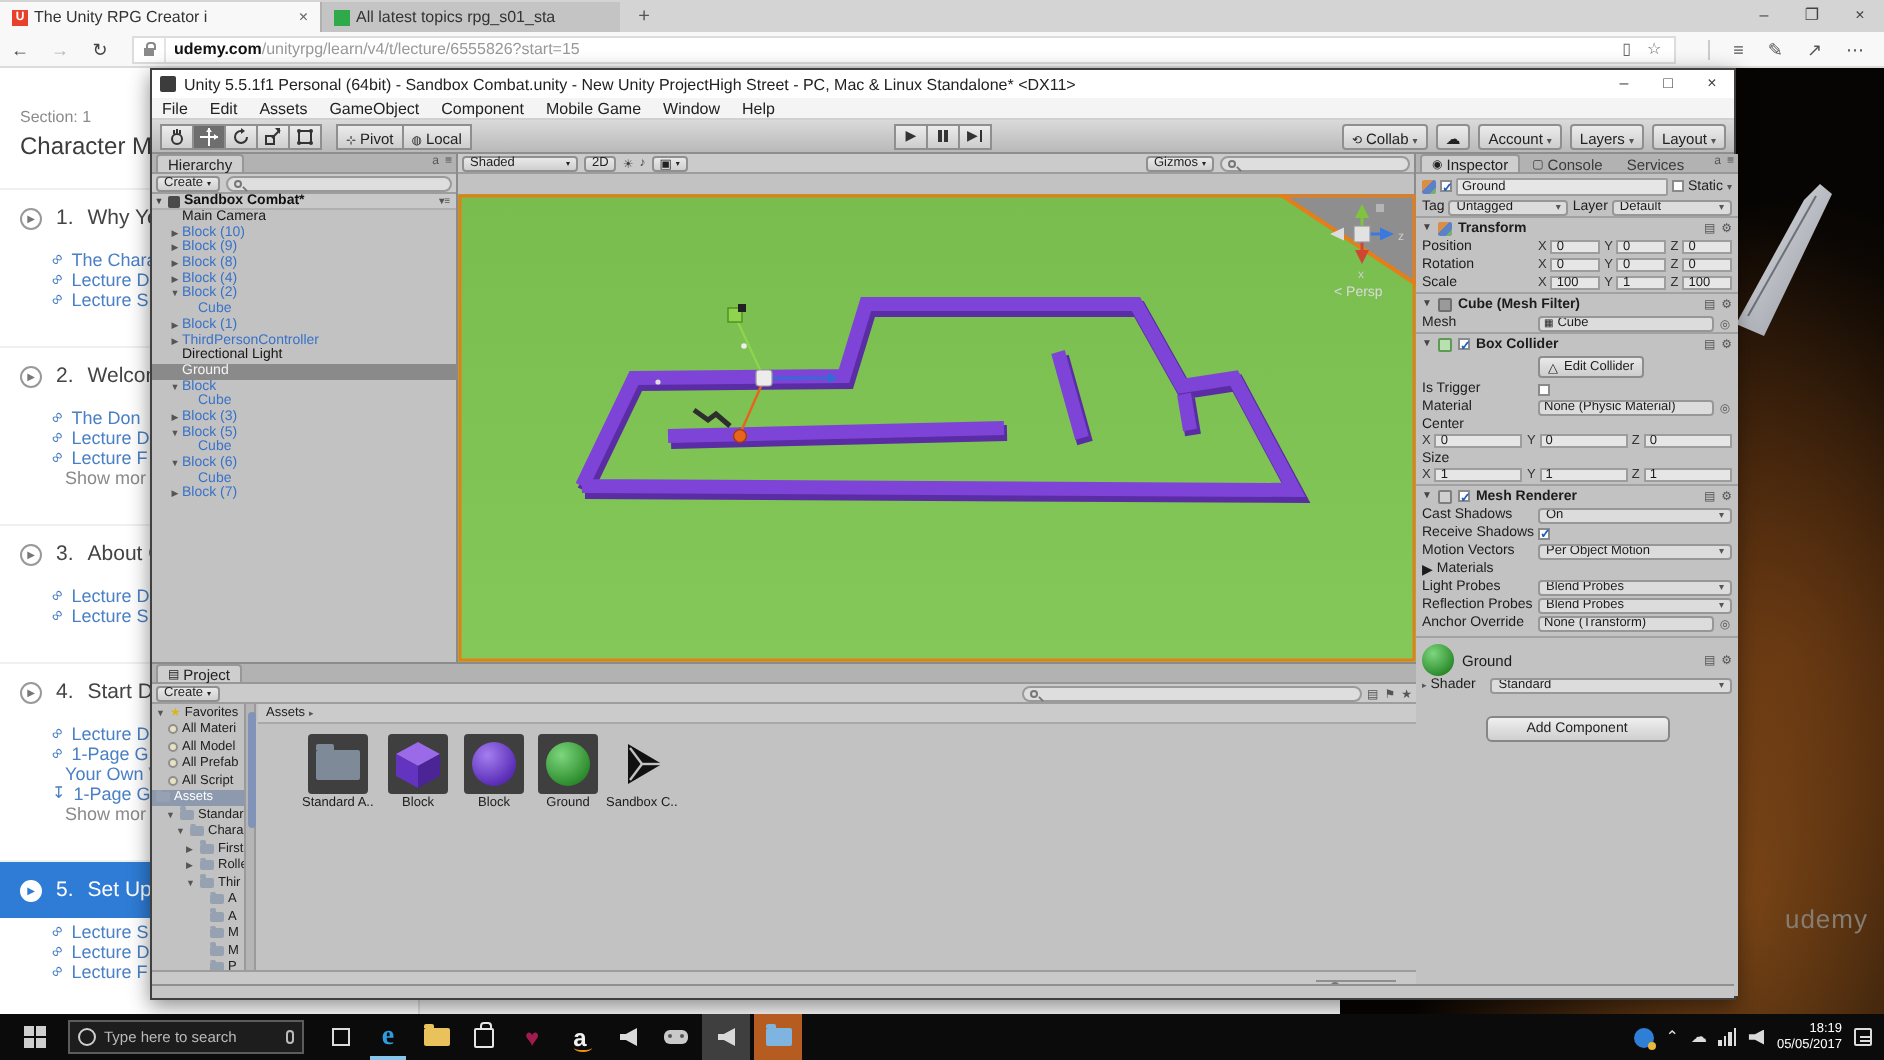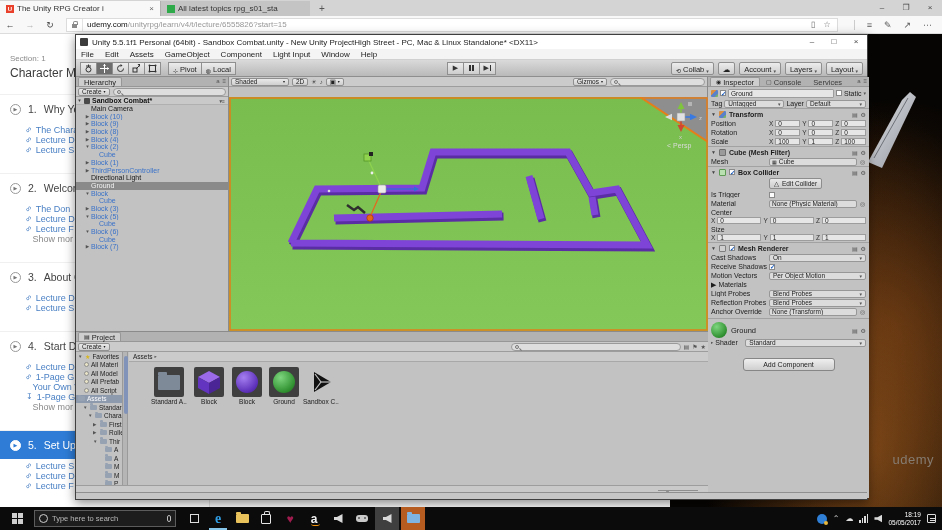--- a/index.html
+++ b/index.html
@@ -20,21 +20,21 @@
 .winctls{margin-left:auto;display:flex;height:16px}
 .winctl{width:24px;text-align:center;font-size:8px;color:#444;line-height:16px}
 .addressbar{position:absolute;left:0;top:16px;width:942px;height:18px;background:#f8f8f8;border-bottom:1px solid #dcdcdc;display:flex;align-items:center;font-size:9px;color:#444}
 .navbtn{width:20px;text-align:center;font-size:9px}
 .navbtn.dim{color:#b5b5b5}
 .urlbox{flex:1;height:14px;margin:0 6px;background:#fff;border:1px solid #dcdcdc;display:flex;align-items:center;font-size:8px;overflow:hidden}
 .lockbox{width:16px;height:12px;border-right:1px solid #e4e4e4;display:flex;align-items:center;justify-content:center}
 .lock{width:5px;height:4px;background:#8a8a8a;position:relative;margin-top:2px}
 .lock::before{content:"";position:absolute;left:0.5px;top:-3px;width:3px;height:3px;border:1px solid #8a8a8a;border-bottom:none;border-radius:2px 2px 0 0}
 .urltext{margin-left:4px;white-space:nowrap}
-.urldomain{color:#111;font-weight:normal}
+.urldomain{color:#111;font-weight:bold}
 .urlpath{color:#999}
 .url-end{margin-left:auto;display:flex;gap:8px;padding-right:6px;color:#666;font-size:8px}
 .aicons{display:flex;align-items:center;gap:12px;padding:0 10px;color:#555;font-size:9px}
 .aisep{width:1px;height:10px;background:#ccc}
 
 
 .page{position:absolute;left:0;top:34px;width:942px;height:473px;background:#f7f7f7}
 .sidebar{position:absolute;left:0;top:0;width:210px;height:473px;background:#fff;border-right:1px solid #e2e2e2;overflow:hidden}
 .sb-head{padding:20px 0 0 10px}
 .sb-seclabel{font-size:8px;color:#8a8a8a}
@@ -162,21 +162,21 @@
 .projbottom{position:absolute;left:0;bottom:0;width:100%;height:9px;background:#c9c9c9;border-top:1px solid #9d9d9d}
 .zslider{position:absolute;right:10px;top:3.5px;width:40px;height:1.5px;background:#8f8f8f}
 .zthumb{position:absolute;right:28px;top:1px;width:5px;height:5px;border-radius:50%;background:#e2e2e2;border:1px solid #777}
 .u-status{position:absolute;left:0;bottom:0;width:100%;height:7px;background:#c6c6c6;border-top:1px solid #8f8f8f}
 
 
 .taskbar{position:absolute;left:0;top:507px;width:942px;height:23px;background:#0b0b0b;display:flex;align-items:center;color:#ddd}
 .startbtn{width:34px;height:23px;display:flex;align-items:center;justify-content:center}
 .winlogo{display:grid;grid-template-columns:5px 5px;grid-template-rows:5px 5px;gap:1px}
 .winlogo i{background:#cfcfcf}
-.tb-search{width:142px;height:17px;background:#1d1d1d;border:1px solid #5c5c5c;display:flex;align-items:center;gap:4px;padding:0 4px;font-size:7.5px;color:#b9b9b9;white-space:nowrap;overflow:hidden}
+.tb-search{width:118px;height:17px;background:#1d1d1d;border:1px solid #5c5c5c;display:flex;align-items:center;gap:4px;padding:0 4px;font-size:7.5px;color:#b9b9b9;white-space:nowrap;overflow:hidden}
 .cortana{width:9px;height:9px;border:1px solid #cfcfcf;border-radius:50%;flex:0 0 9px}
 .micic{margin-left:auto;width:4px;height:7px;border:1px solid #bbb;border-radius:2px;flex:0 0 4px}
 .tbi{width:24px;height:23px;display:flex;align-items:center;justify-content:center;position:relative}
 .tbi.active::after{content:"";position:absolute;left:3px;bottom:0;width:18px;height:2px;background:#86c6ea}
 .tbi.box{background:#3f3f3f;margin:0 1px}
 .tbi.box2{background:#b65c20;margin:0 1px}
 .ic-edge{font-size:14px;font-weight:bold;color:#2f9be0;font-family:"Liberation Serif",serif}
 .ic-folder{width:13px;height:9px;background:#eac25c;border-radius:1px;position:relative}
 .ic-folder::before{content:"";position:absolute;left:0;top:-2.5px;width:5px;height:2.5px;background:#eac25c;border-radius:1px 1px 0 0}
 .ic-folder.blue{background:#7fb4e0}.ic-folder.blue::before{background:#7fb4e0}
@@ -384,21 +384,21 @@
         <span class="u-ctl">□</span>
         <span class="u-ctl">×</span>
       </span>
     </div>
     <div class="u-menubar" id="menubar">
         <span class="u-menuitem" style="white-space: nowrap;">File</span>
         <span class="u-menuitem" style="white-space: nowrap;">Edit</span>
         <span class="u-menuitem" style="white-space: nowrap;">Assets</span>
         <span class="u-menuitem" style="white-space: nowrap;">GameObject</span>
         <span class="u-menuitem" style="white-space: nowrap;">Component</span>
-        <span class="u-menuitem" style="white-space: nowrap;">Light Input</span>
+        <span class="u-menuitem" style="white-space: nowrap;">Mobile Game</span>
         <span class="u-menuitem" style="white-space: nowrap;">Window</span>
         <span class="u-menuitem" style="white-space: nowrap;">Help</span>
       </div>
 
     <div class="u-toolbar">
       <div class="toolgrp">
         <div class="tool">
           <svg width="9" height="9">
               <circle cx="4.5" cy="5.5" r="2.5" fill="none" stroke="#333" stroke-width="1"></circle>
               <line x1="3" y1="3" x2="3" y2="1" stroke="#333"></line>

